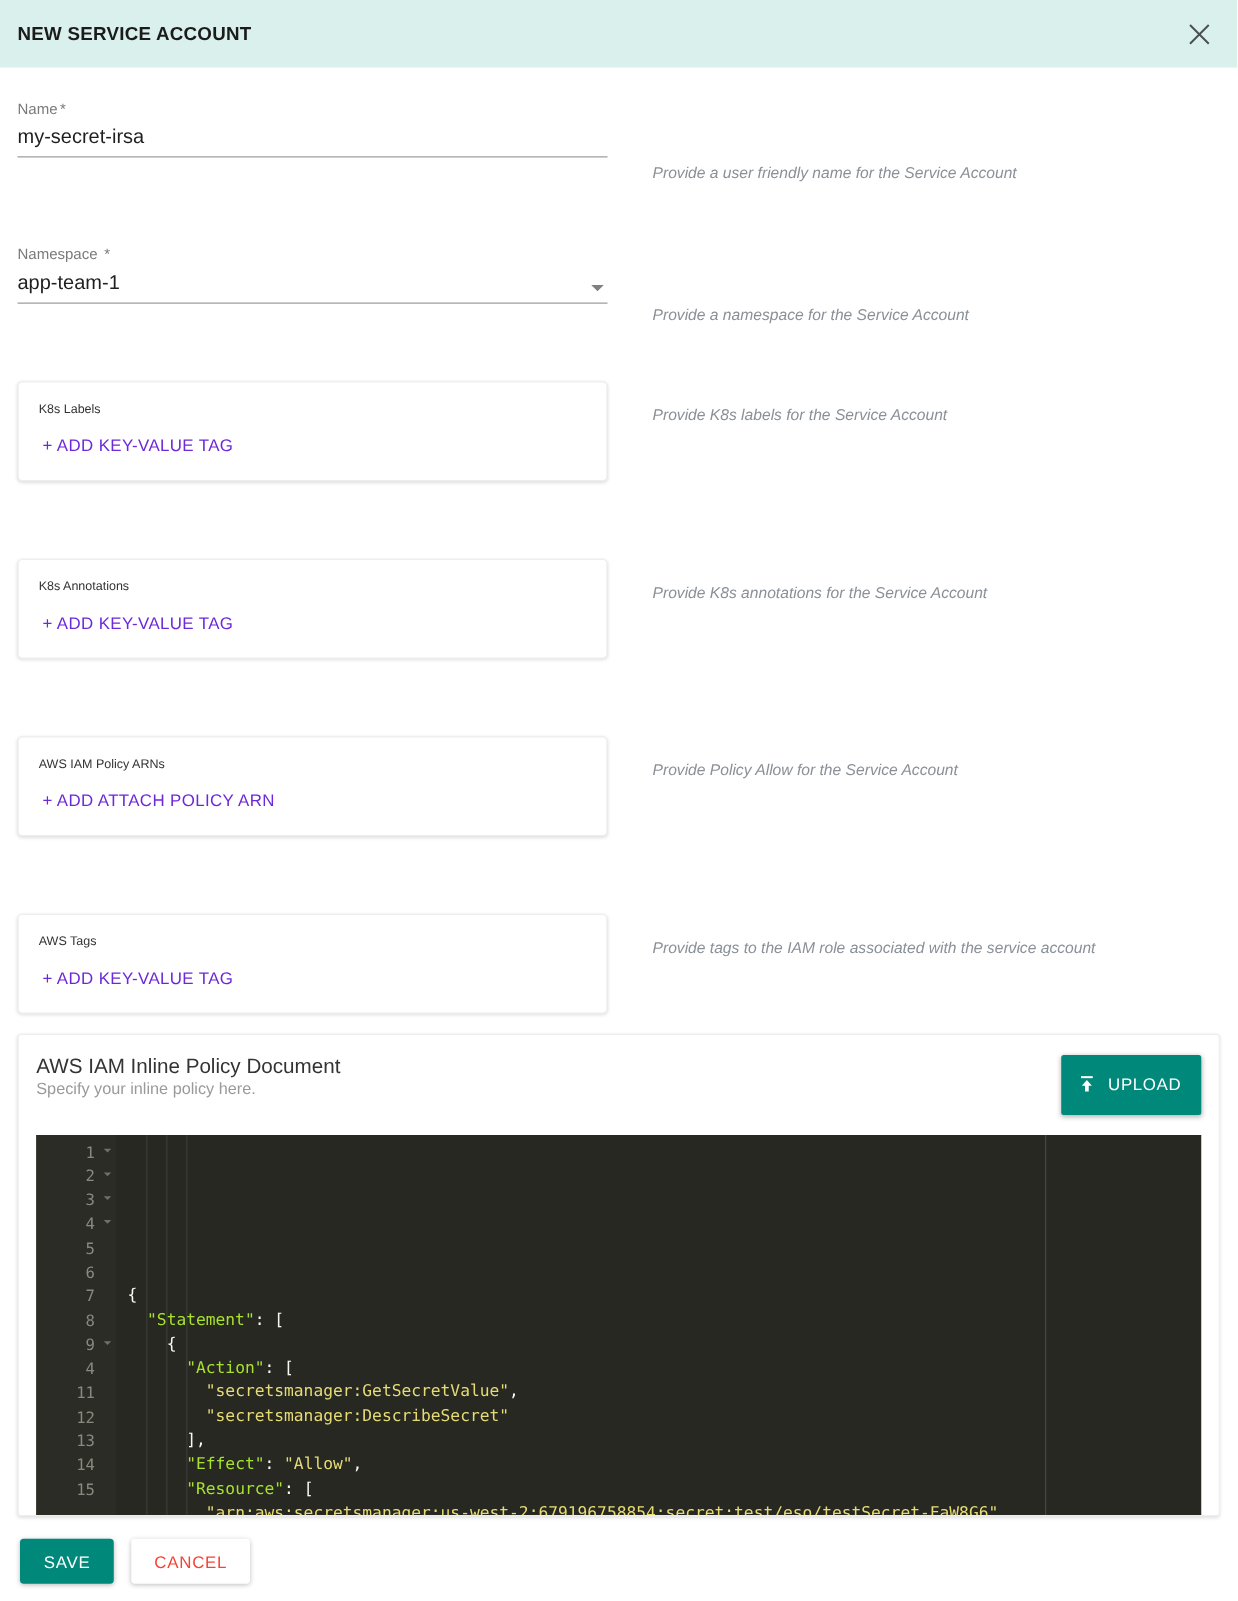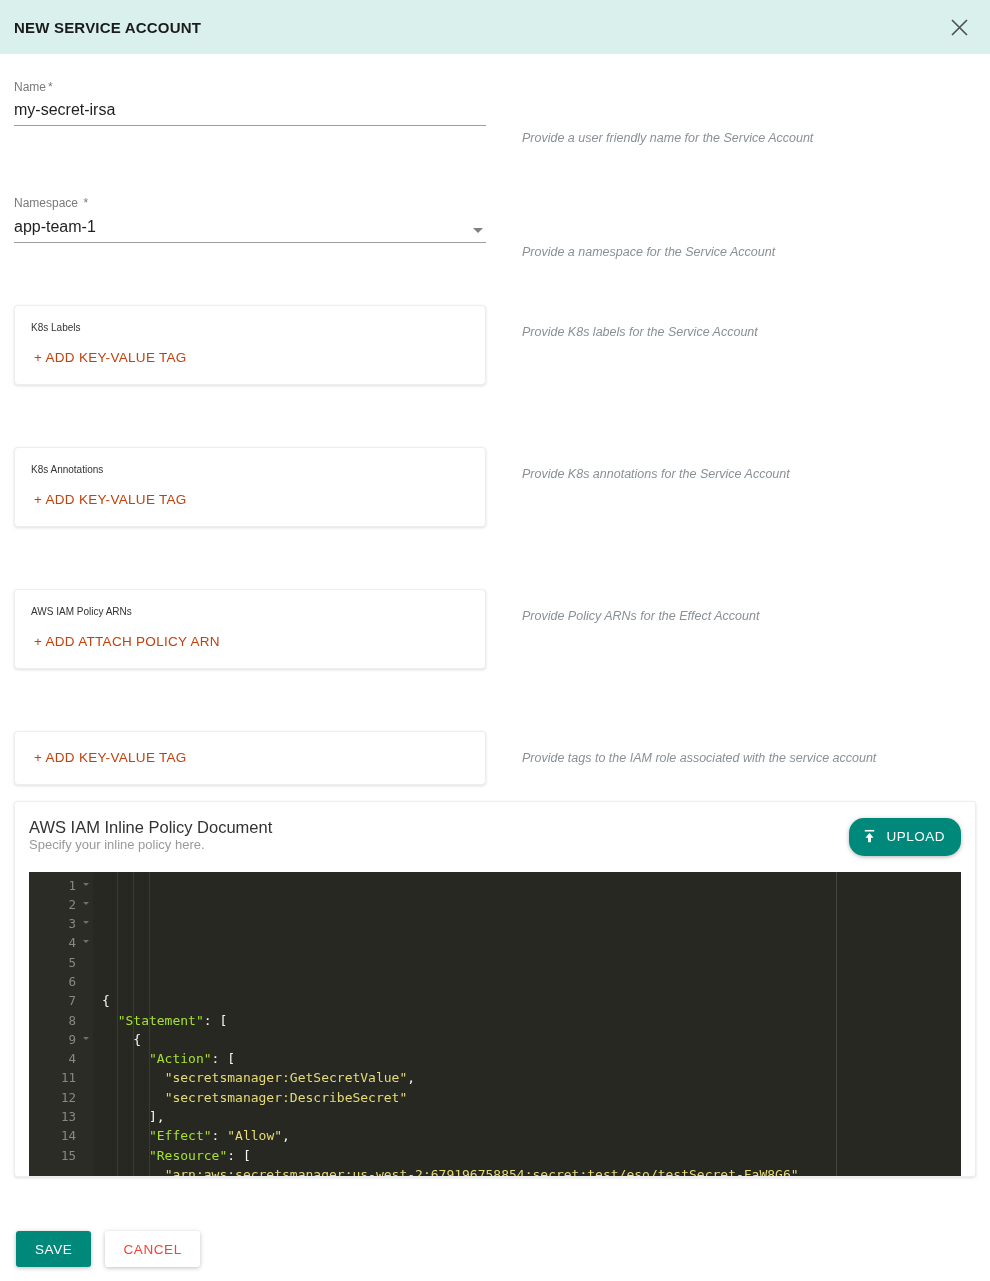--- a/index.html
+++ b/index.html
@@ -112,21 +112,21 @@
     padding: 16px 16px 18px 16px;
   }
   .card-title {
     font-size: 10px;
     color: #333333;
     margin-bottom: 14px;
     line-height: 1.2;
   }
   .add-link {
     display: inline-block;
-    color: #c2410c;
+    color: #6d28d9;
     font-size: 13.5px;
     letter-spacing: 0.3px;
     text-transform: uppercase;
     cursor: pointer;
     font-family: "Liberation Sans", sans-serif;
     background: none; border: none;
     padding: 0 0 0 3px;
   }
 
   
@@ -151,23 +151,23 @@
   }
   .policy-sub {
     font-size: 13px;
     color: #9a9a9a;
     margin-top: 0;
   }
   .upload-btn {
     background: #00897b;
     color: #ffffff;
     border: none;
-    border-radius: 15px;
+    border-radius: 2px;
     box-shadow: 0 1px 4px rgba(0,0,0,0.3);
-    height: 38px;
+    height: 48px;
     padding: 0 16px 0 13px;
     display: flex;
     align-items: center;
     gap: 9px;
     font-size: 13.5px;
     letter-spacing: 0.5px;
     cursor: pointer;
     font-family: "Liberation Sans", sans-serif;
     text-transform: uppercase;
   }
@@ -348,27 +348,28 @@
   </div>
 
   <div class="row" style="margin-top:62px">
     <div class="col-left">
       <div class="card">
         <div class="card-title">AWS IAM Policy ARNs</div>
         <button class="add-link">+ ADD  ATTACH POLICY ARN</button>
       </div>
     </div>
     <div class="col-right" style="padding-top:19px">
-      <div class="hint">Provide Policy ARNs for the Effect Account</div>
+      <div class="hint">Provide Policy Allow for the Service Account</div>
     </div>
   </div>
 
   <div class="row" style="margin-top:62px">
     <div class="col-left">
       <div class="card">
+        <div class="card-title">AWS Tags</div>
         <button class="add-link">+ ADD KEY-VALUE TAG</button>
       </div>
     </div>
     <div class="col-right" style="padding-top:19px">
       <div class="hint">Provide tags to the IAM role associated with the service account</div>
     </div>
   </div>
 
   <div class="policy-panel">
     <div class="policy-head">

